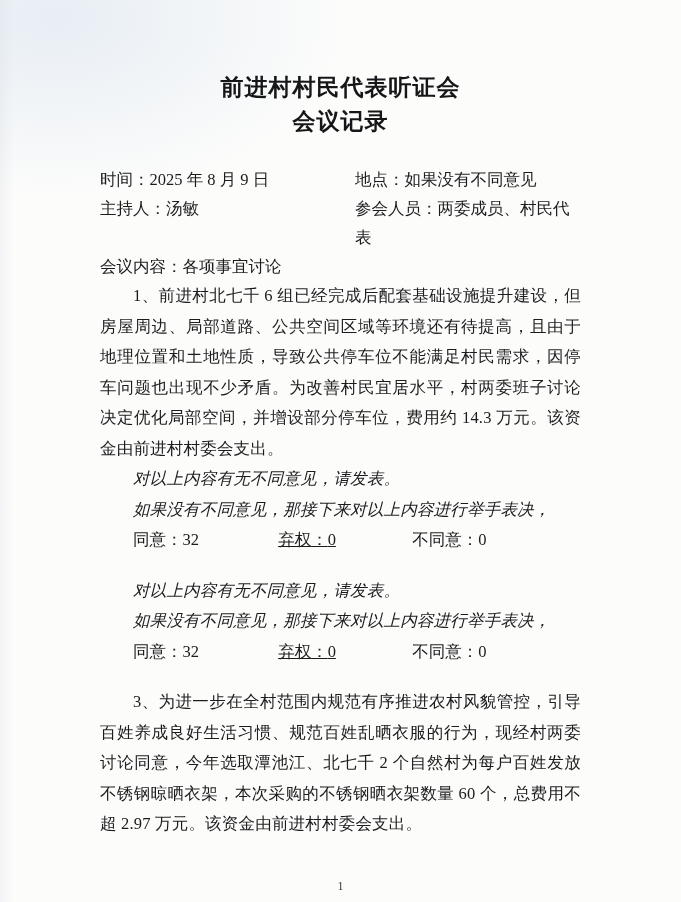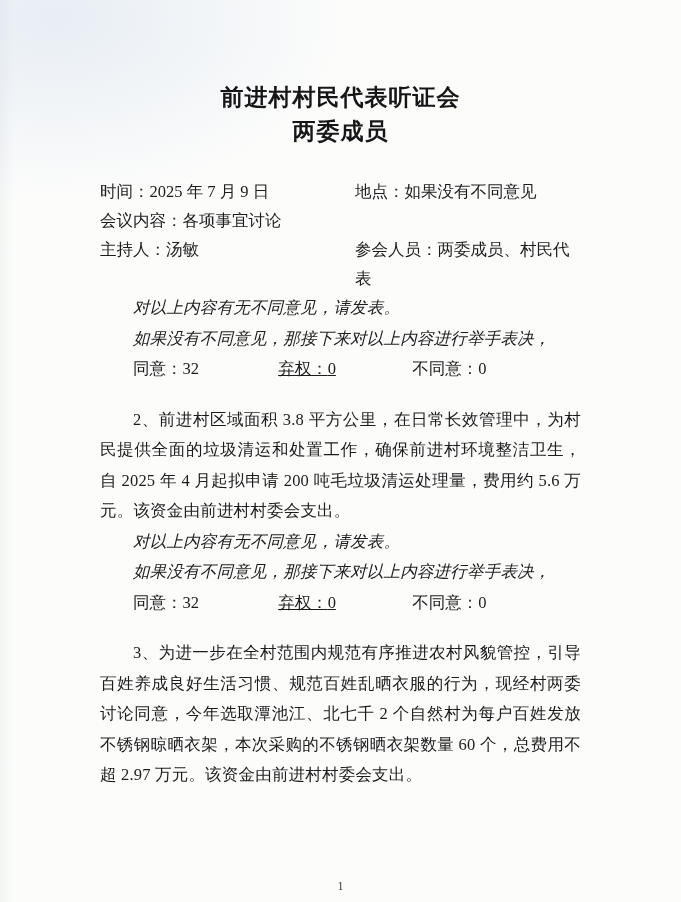--- a/index.html
+++ b/index.html
@@ -17,26 +17,26 @@
     height: 902px;
     box-sizing: border-box;
     padding: 70px 100px 0 100px;
     background:
       radial-gradient(ellipse 420px 260px at 8% 2%, rgba(206,220,236,0.45), rgba(206,220,236,0) 70%),
       linear-gradient(90deg, #f2f3f4 0px, #fcfcfb 14px),
       #fcfcfb;
   }
   .title {
     text-align: center;
-    font-family: Liberation Mono, monospace;
+    font-family: Liberation Sans, sans-serif;
     font-weight: 700;
     font-size: 23px;
     line-height: 34px;
     letter-spacing: 1px;
-    margin: 12px 0 27px 0;
+    margin: 0 0 27px 0;
     color: #161618;
   }
   .meta { font-size: 16.5px; line-height: 29px; }
   .meta-row { display: flex; }
   .meta-cell-left { width: 255px; flex: 0 0 255px; }
   .meta-cell-right { flex: 1; }
   .body-text { font-size: 16.5px; line-height: 30.5px; }
   .topic { margin-top: 0; }
   .topic + .topic { margin-top: 20px; }
   .para {
@@ -61,61 +61,61 @@
     color: #3a3a3c;
   }
 </style>
 </head>
 <body>
 
 <div class="paper">
 
   <h1 class="title">
     <span>前进村村民代表听证会</span><br>
-    <span>两委成员</span>
+    <span>会议记录</span>
   </h1>
 
   <div class="meta">
     <div class="meta-row">
       <div class="meta-cell-left">
-        <span>时间：</span><span>2025 年 7 月 9 日</span>
+        <span>时间：</span><span>2025 年 8 月 9 日</span>
       </div>
       <div class="meta-cell-right">
         <span>地点：</span><span>如果没有不同意见</span>
-      </div>
-    </div>
-    <div class="meta-row">
-      <div class="meta-cell-left">
-        <span>会议内容：</span><span>各项事宜讨论</span>
       </div>
     </div>
     <div class="meta-row">
       <div class="meta-cell-left">
         <span>主持人：</span><span>汤敏</span>
       </div>
       <div class="meta-cell-right">
         <span>参会人员：</span><span>两委成员、村民代表</span>
       </div>
     </div>
+    <div class="meta-row">
+      <div class="meta-cell-left">
+        <span>会议内容：</span><span>各项事宜讨论</span>
+      </div>
+    </div>
   </div>
 
   <div class="body-text">
 
     <section class="topic">
+      <p class="para">1、前进村北七千 6 组已经完成后配套基础设施提升建设，但房屋周边、局部道路、公共空间区域等环境还有待提高，且由于地理位置和土地性质，导致公共停车位不能满足村民需求，因停车问题也出现不少矛盾。为改善村民宜居水平，村两委班子讨论决定优化局部空间，并增设部分停车位，费用约 14.3 万元。该资金由前进村村委会支出。</p>
       <p class="para sub-line" style="text-indent:0;">对以上内容有无不同意见，请发表。</p>
       <p class="para sub-line" style="text-indent:0;">如果没有不同意见，那接下来对以上内容进行举手表决，</p>
       <div class="votes">
         <span class="vote-item vote-agree"><span>同意：</span><span>32</span></span>
         <span class="vote-item vote-abstain"><span>弃权：</span><span>0</span></span>
         <span class="vote-item vote-disagree"><span>不同意：</span><span>0</span></span>
       </div>
     </section>
 
     <section class="topic">
-      <p class="para">2、前进村区域面积 3.8 平方公里，在日常长效管理中，为村民提供全面的垃圾清运和处置工作，确保前进村环境整洁卫生，自 2025 年 4 月起拟申请 200 吨毛垃圾清运处理量，费用约 5.6 万元。该资金由前进村村委会支出。</p>
       <p class="para sub-line" style="text-indent:0;">对以上内容有无不同意见，请发表。</p>
       <p class="para sub-line" style="text-indent:0;">如果没有不同意见，那接下来对以上内容进行举手表决，</p>
       <div class="votes">
         <span class="vote-item vote-agree"><span>同意：</span><span>32</span></span>
         <span class="vote-item vote-abstain"><span>弃权：</span><span>0</span></span>
         <span class="vote-item vote-disagree"><span>不同意：</span><span>0</span></span>
       </div>
     </section>
 
     <section class="topic">

